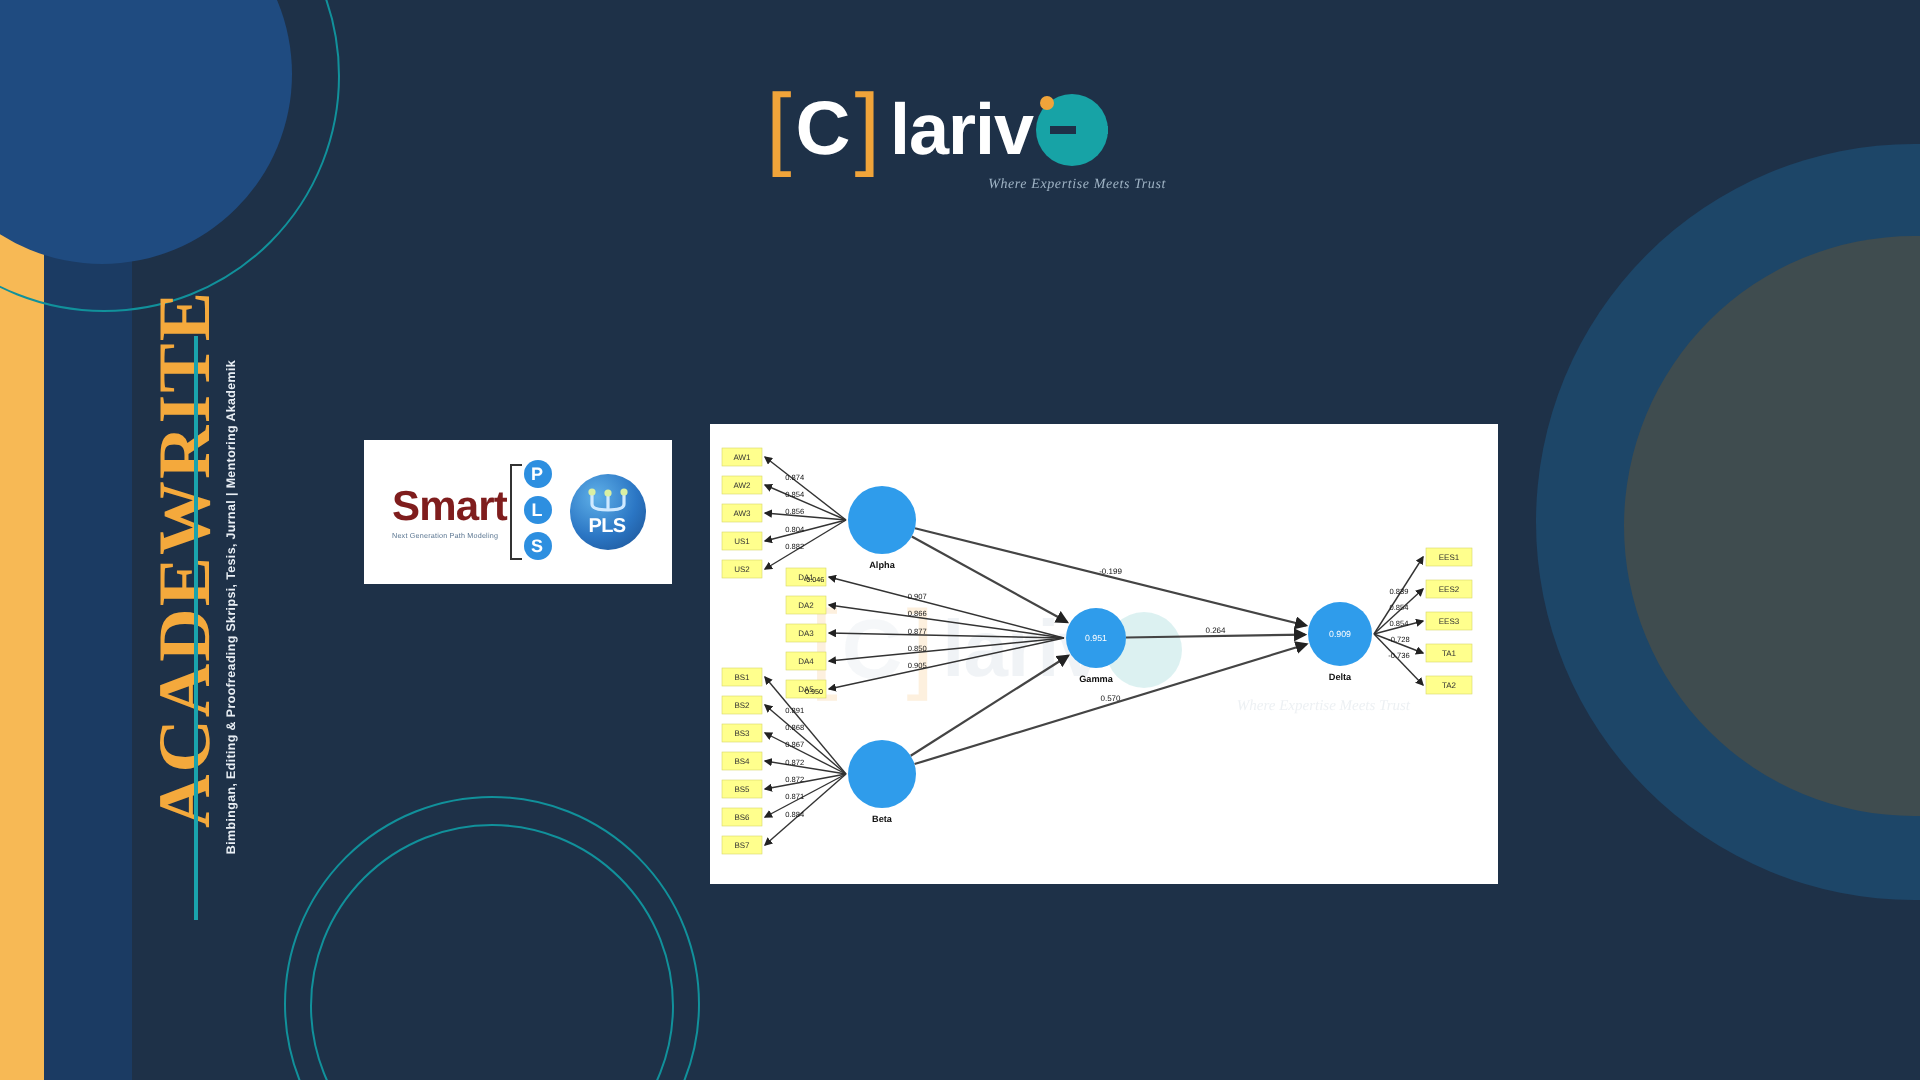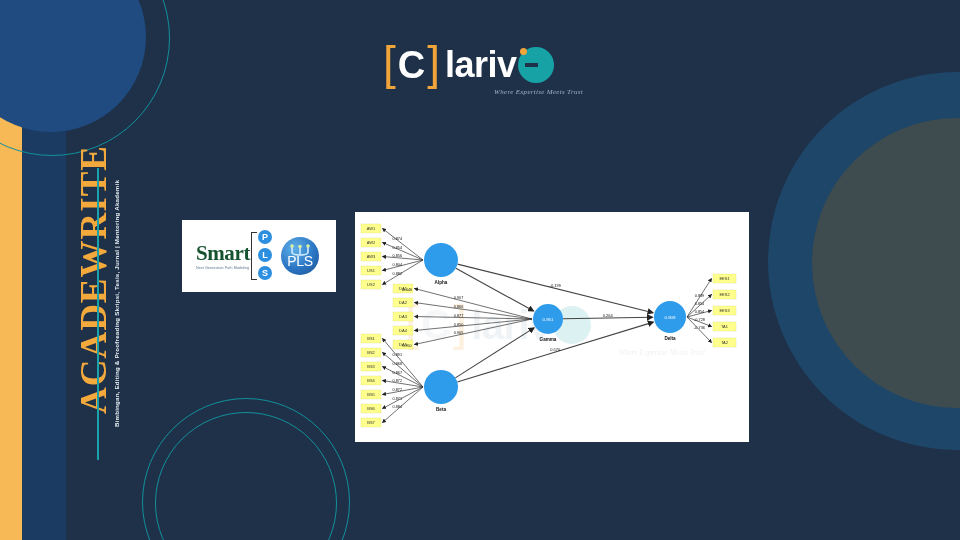--- a/index.html
+++ b/index.html
@@ -153,23 +153,23 @@
 
   
   .smart-card {
     position:absolute; left:181px; top:219px;
     width:156px; height:74px;
     background:#ffffff;
     border:1.5px solid #1e3148;
   }
   .smart-inner { position:absolute; inset:0; display:flex; align-items:center; padding-left:14px; }
   .smart-word {
-    font-family:Liberation Serif, serif;
+    font-family:Liberation Sans, sans-serif;
     font-size:21px; font-weight:bold;
-    color:#14532d; letter-spacing:-.4px;
+    color:#7f1d1d; letter-spacing:-.4px;
     line-height:1;
   }
   .smart-sub {
     font-size:3.6px; color:#5a7590; letter-spacing:.1px;
     margin-top:2px;
   }
   .pls-stack { margin-left:6px; position:relative; width:18px; height:54px; }
   .pls-bubble {
     position:absolute; left:2px;
     width:14px; height:14px; border-radius:50%;
@@ -189,21 +189,21 @@
   }
   .pls-globe {
     margin-left:7px;
     width:38px; height:38px; border-radius:50%;
     background:radial-gradient(circle at 35% 30%, #5fb0e8 0%, #2b76c4 55%, #1b4f8f 100%);
     position:relative;
   }
   .pls-globe .txt {
     position:absolute; left:0; right:0; bottom:6px;
     text-align:center;
-    font-size:14px; font-weight:normal; color:#ffffff;
+    font-size:10px; font-weight:bold; color:#ffffff;
     letter-spacing:-.3px;
   }
   .pls-globe .trident {
     position:absolute; left:50%; top:7px;
     transform:translateX(-50%);
     width:22px; height:14px;
   }
 
   
   .model-card {

